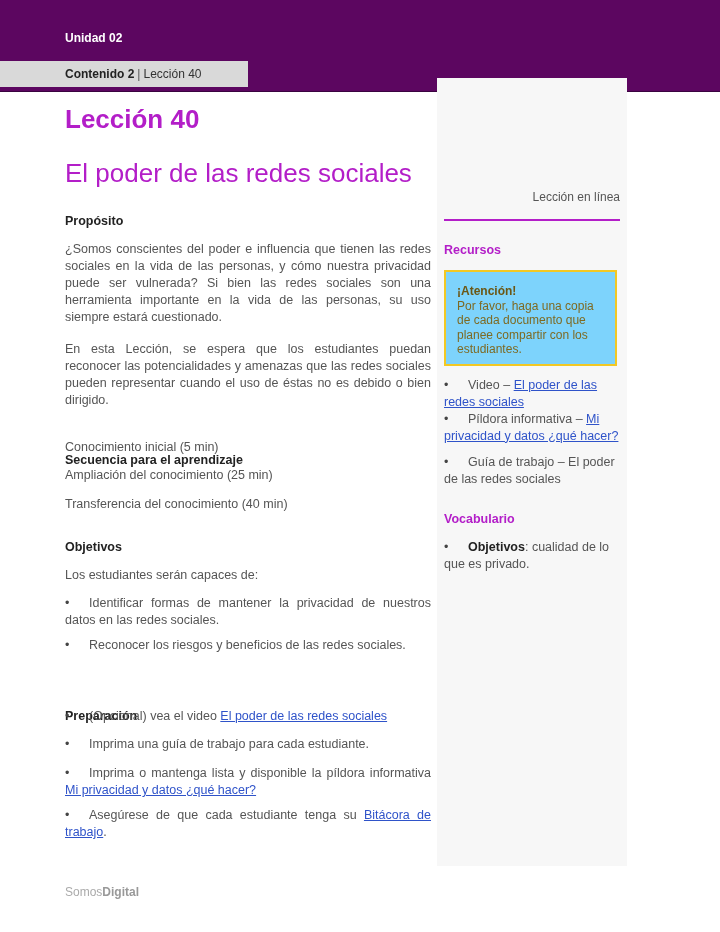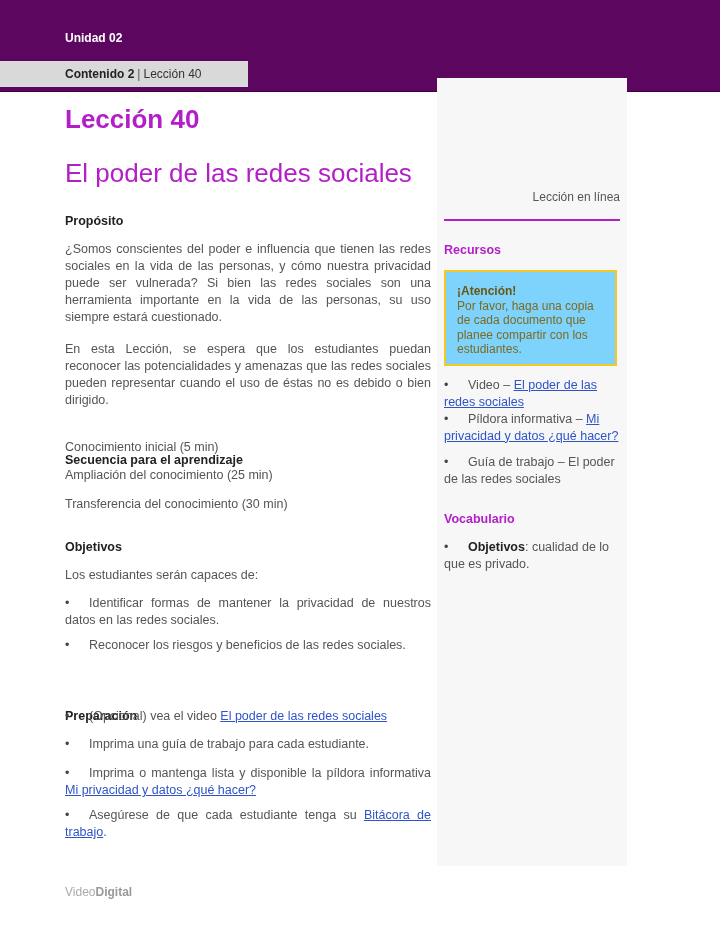--- a/index.html
+++ b/index.html
@@ -53,21 +53,21 @@
 <h1 class="lesson-title">Lección 40</h1>
 <h2 class="lesson-subtitle">El poder de las redes sociales</h2>
 
 <div class="main heading" style="top:213px;">Propósito</div>
 <p class="main justify" style="top:241px;">¿Somos conscientes del poder e influencia que tienen las redes sociales en la vida de las personas, y cómo nuestra privacidad puede ser vulnerada? Si bien las redes sociales son una herramienta importante en la vida de las personas, su uso siempre estará cuestionado.</p>
 <p class="main justify" style="top:341px;">En esta Lección, se espera que los estudiantes puedan reconocer las potencialidades y amenazas que las redes sociales pueden representar cuando el uso de éstas no es debido o bien dirigido.</p>
 
 <div class="main heading" style="top:411px;margin-top:41px;">Secuencia para el aprendizaje</div>
 <div class="main" style="top:439px;">Conocimiento inicial (5 min)</div>
 <div class="main" style="top:467px;">Ampliación del conocimiento (25 min)</div>
-<div class="main" style="top:496px;">Transferencia del conocimiento (30 min)</div>
+<div class="main" style="top:496px;">Transferencia del conocimiento (40 min)</div>
 
 <div class="main heading" style="top:539px;">Objetivos</div>
 <div class="main" style="top:567px;">Los estudiantes serán capaces de:</div>
 <div class="main justify" style="top:595px;">
   <span class="bullet">•</span><span>Identificar formas de mantener la privacidad de nuestros datos en las redes sociales.</span>
 </div>
 <div class="main" style="top:637px;">
   <span class="bullet">•</span><span>Reconocer los riesgos y beneficios de las redes sociales.</span>
 </div>
 
@@ -103,15 +103,15 @@
 <div class="side" style="top:454px;">
   <span class="bullet">•</span><span>Guía de trabajo – El poder de las redes sociales</span>
 </div>
 
 <div class="side side-heading" style="top:511px;">Vocabulario</div>
 <div class="side" style="top:539px;">
   <span class="bullet">•</span><b style="color:#222;">Objetivos</b><span>: cualidad de lo que es privado.</span>
 </div>
 
 <div class="footer-brand">
-  <span>Video</span><b>Digital</b>
+  <span>Somos</span><b>Digital</b>
 </div>
 <div class="page-num">228</div>
 
 </body></html>

